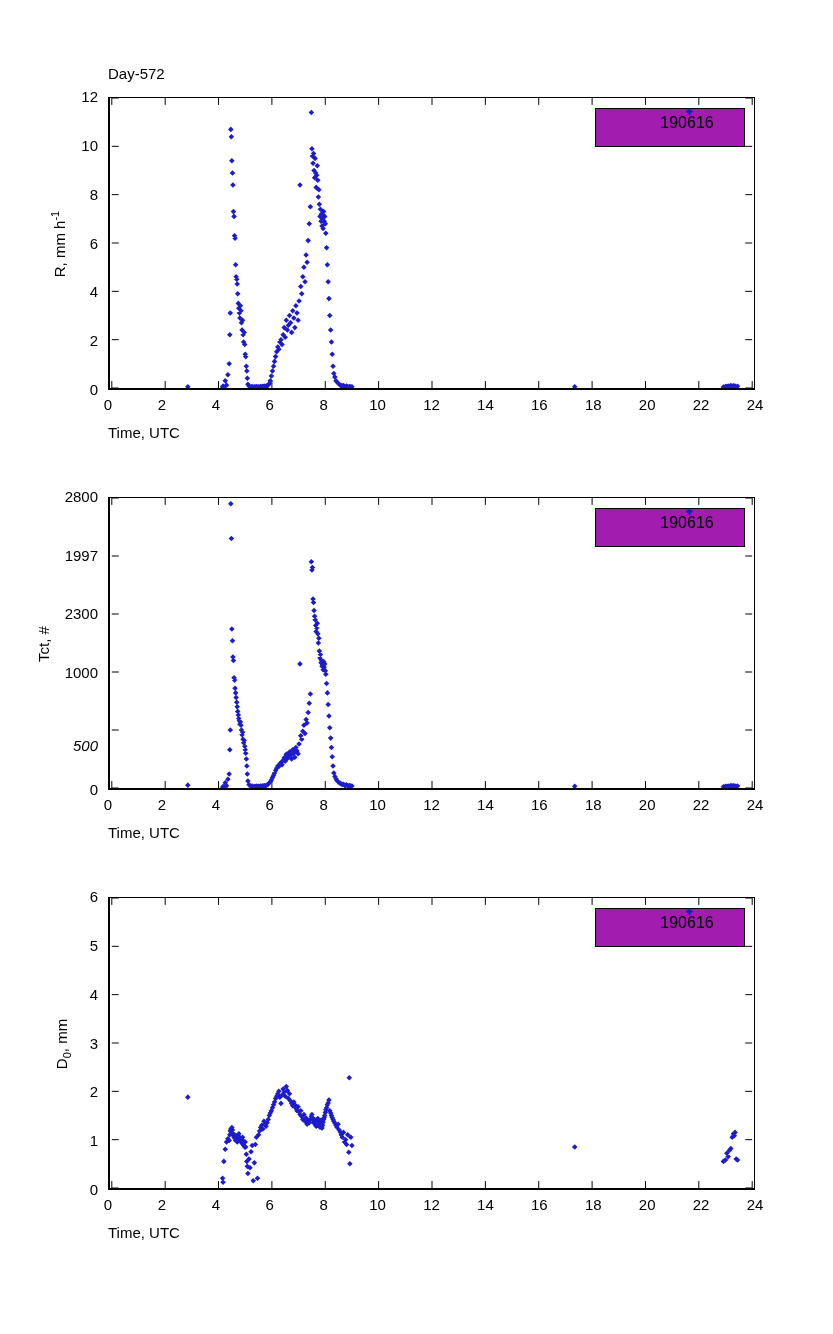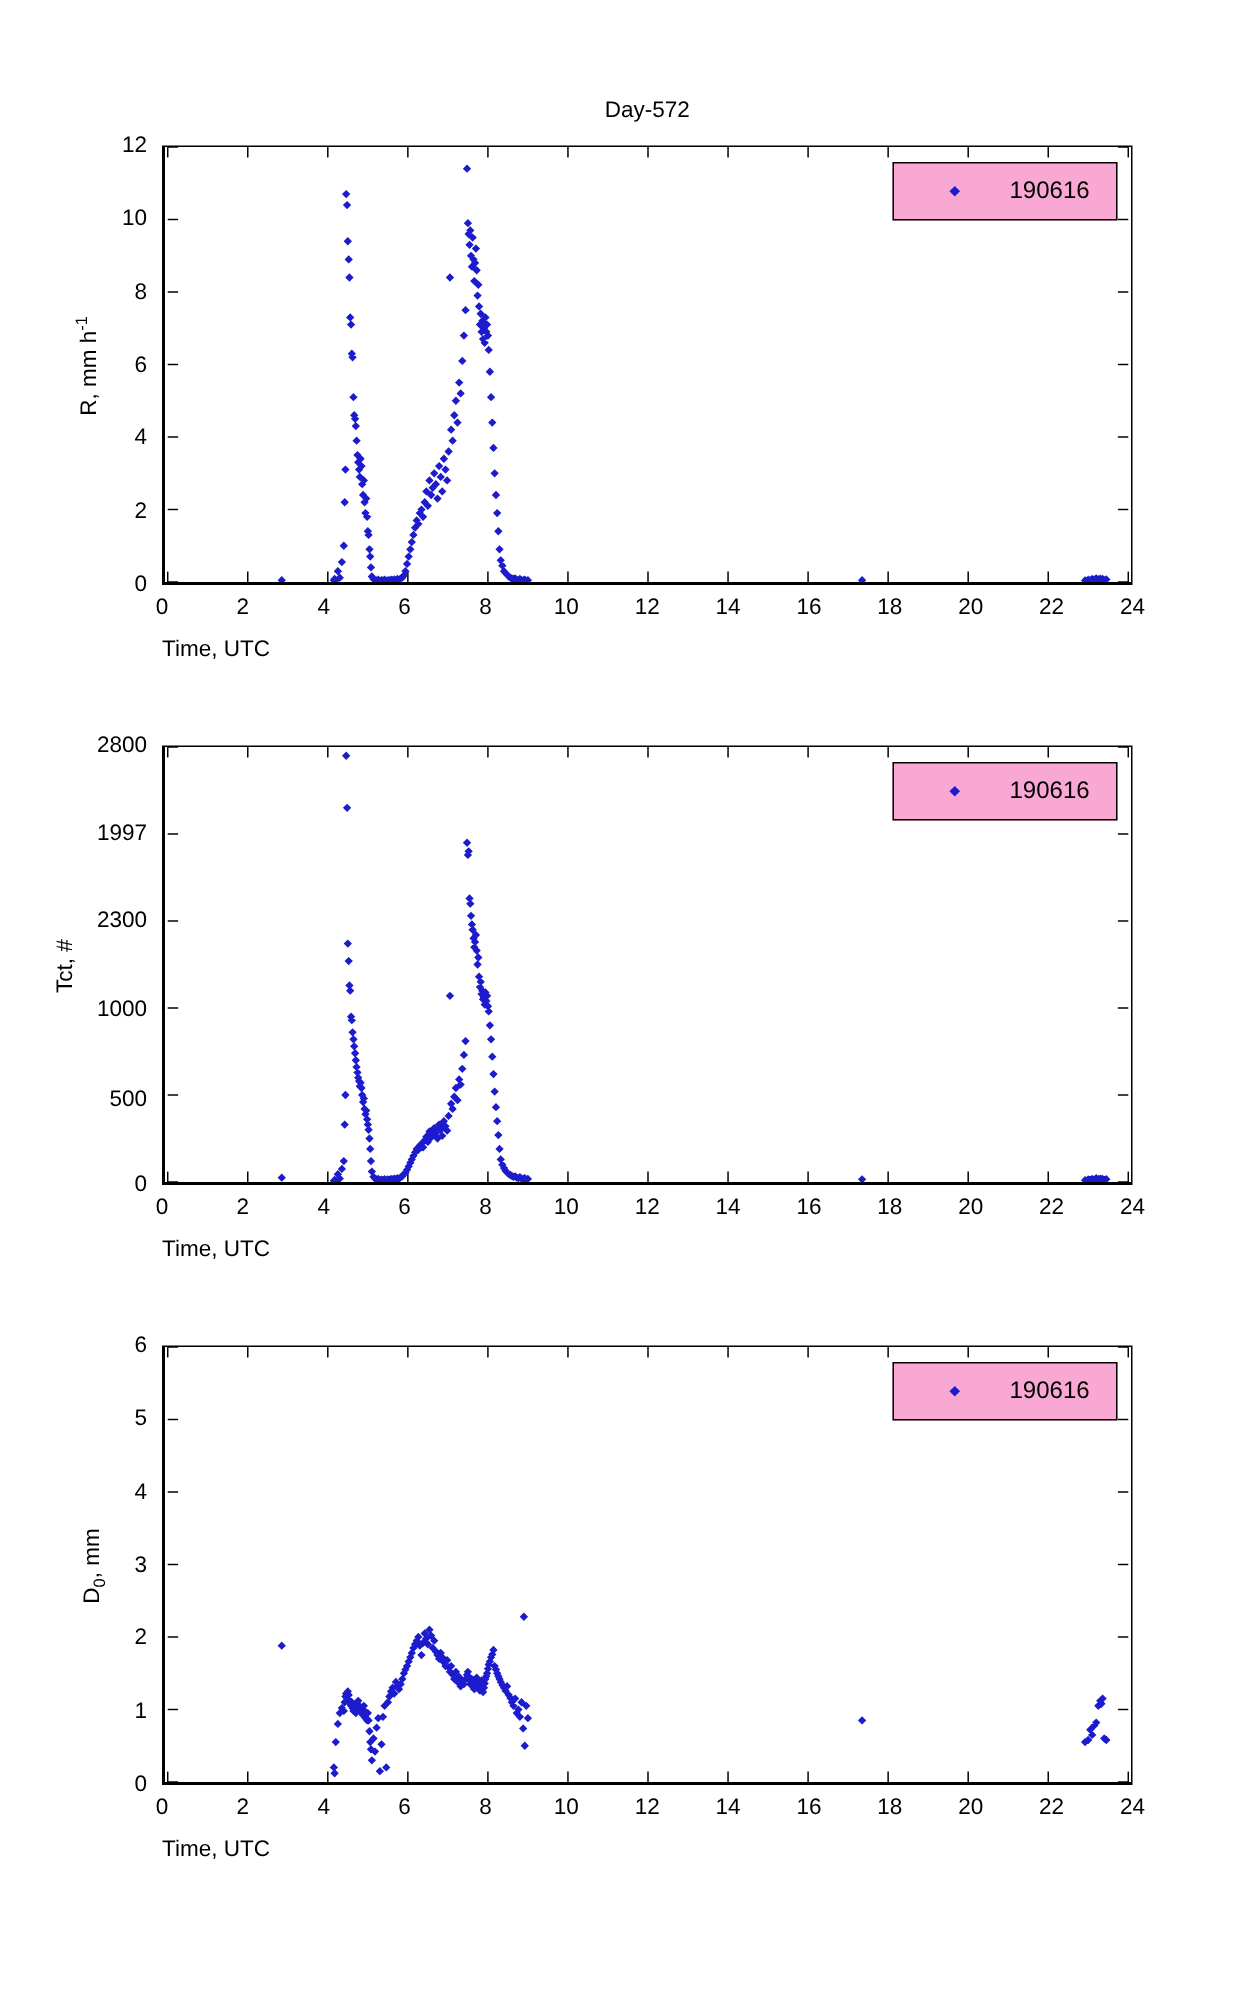--- a/index.html
+++ b/index.html
@@ -8,21 +8,21 @@
     font-family:"Liberation Sans","DejaVu Sans",sans-serif;color:#000;
   }
   .plot{position:absolute;left:108px;width:647px;height:293px;}
   .axes{
     position:absolute;left:0;top:0;width:647px;height:293px;
     border:1px solid #000;border-left-width:2px;border-bottom-width:2px;
     background:#fff;box-sizing:border-box;
   }
   .layer{position:absolute;left:0;top:0;width:100%;height:100%;}
   .fig-title{
-    position:absolute;left:0;top:-32px;width:647px;text-align:center;
+    position:absolute;left:0;top:-32px;width:647px;text-align:left;
     font-size:15px;
   }
   .xlabel{
     position:absolute;left:0;top:327px;width:647px;
     font-size:15px;
   }
   .ylabel{
     position:absolute;top:50%;white-space:nowrap;font-size:15px;
     transform:translate(-50%,-50%) rotate(-90deg);
   }
@@ -30,21 +30,21 @@
   .xtick{
     position:absolute;width:44px;text-align:center;top:299px;
     font-size:15px;
   }
   .ytick{
     position:absolute;width:64px;text-align:right;left:-74px;
     font-size:15px;
   }
   .legend{
     position:absolute;top:10px;right:9px;width:148px;height:37px;
-    border:1px solid #000;background:#f9a8d4;display:flex;align-items:center;
+    border:1px solid #000;background:#a21caf;display:flex;align-items:center;flex-direction:column;
   }
   .diamond{
     width:5px;height:5px;transform:rotate(45deg);flex:0 0 auto;
     margin-left:38px;
   }
   .legend-text{margin-left:34px;font-size:16px;}
 </style>
 </head>
 <body>
 
@@ -180,21 +180,21 @@
     <div class="xtick" style="left: 193.667px;">8</div>
     <div class="xtick" style="left: 247.583px;">10</div>
     <div class="xtick" style="left: 301.5px;">12</div>
     <div class="xtick" style="left: 355.417px;">14</div>
     <div class="xtick" style="left: 409.333px;">16</div>
     <div class="xtick" style="left: 463.25px;">18</div>
     <div class="xtick" style="left: 517.167px;">20</div>
     <div class="xtick" style="left: 571.083px;">22</div>
     <div class="xtick" style="left: 625px;">24</div>
     <div class="ytick" style="top: 284px;">0</div>
-    <div class="ytick" style="top: 227px;">500</div>
+    <div class="ytick" style="top: 240px; font-style: italic;">500</div>
     <div class="ytick" style="top: 166.8px;">1000</div>
     <div class="ytick" style="top: 108.2px;">2300</div>
     <div class="ytick" style="top: 49.6px;">1997</div>
     <div class="ytick" style="top: -9px;">2800</div>
   </div>
 
 <div class="plot" style="top:897px">
   <div class="axes">
     <svg class="layer" viewBox="0 0 647 293">
         <line x1="0" y1="293" x2="0" y2="286" stroke="#000000"></line>

